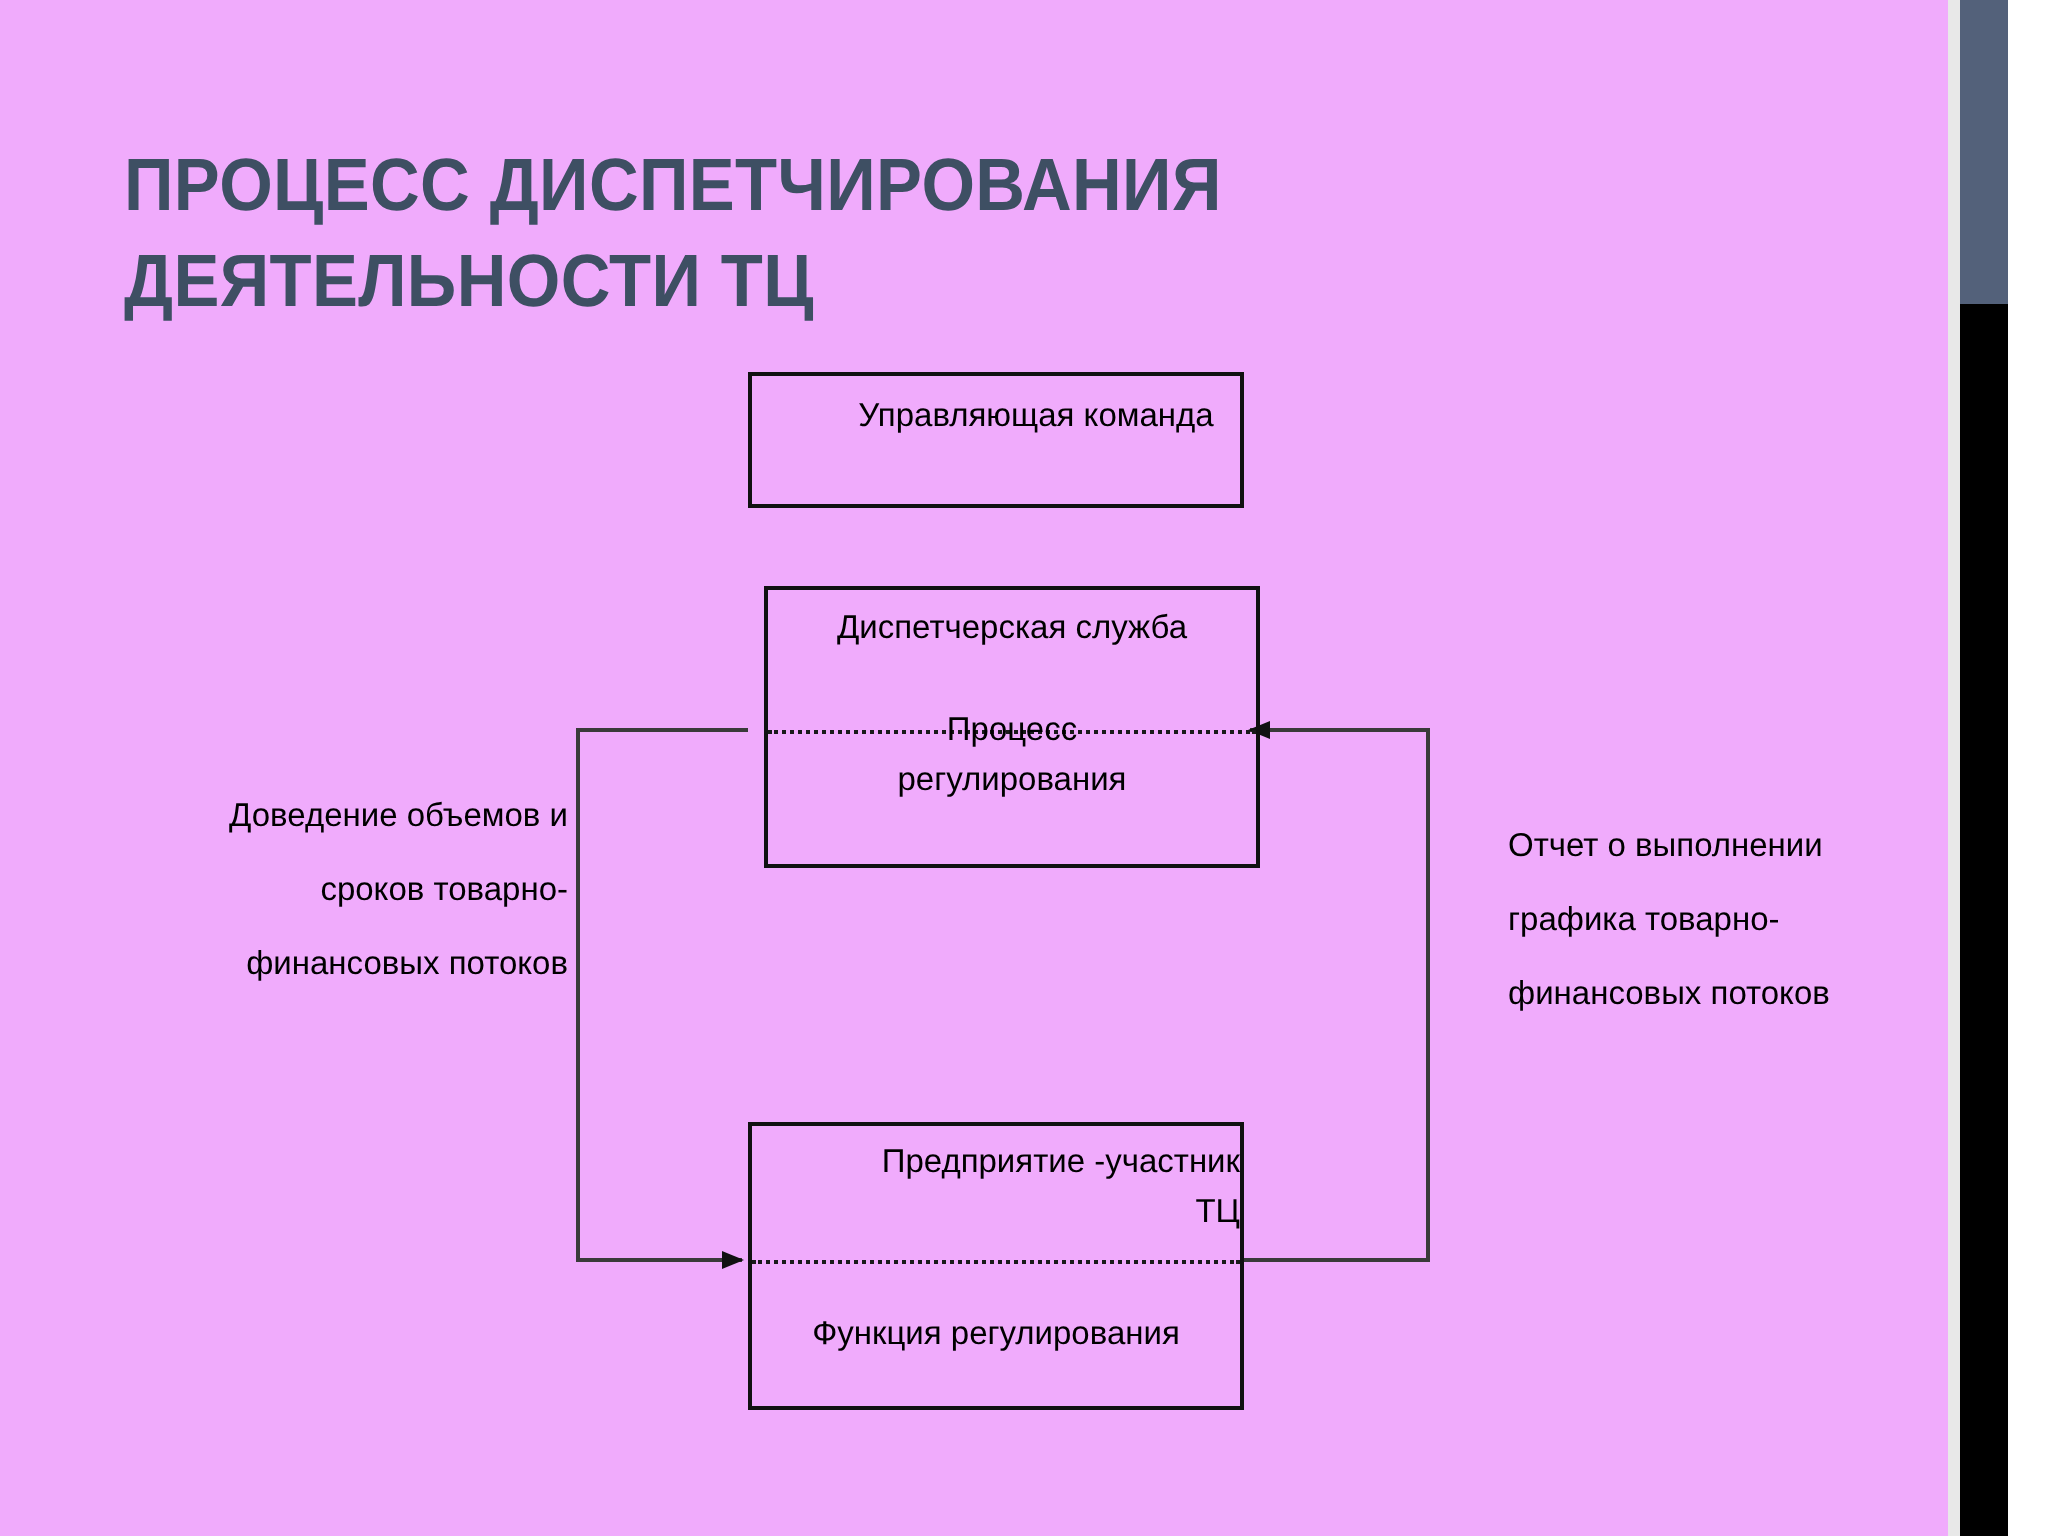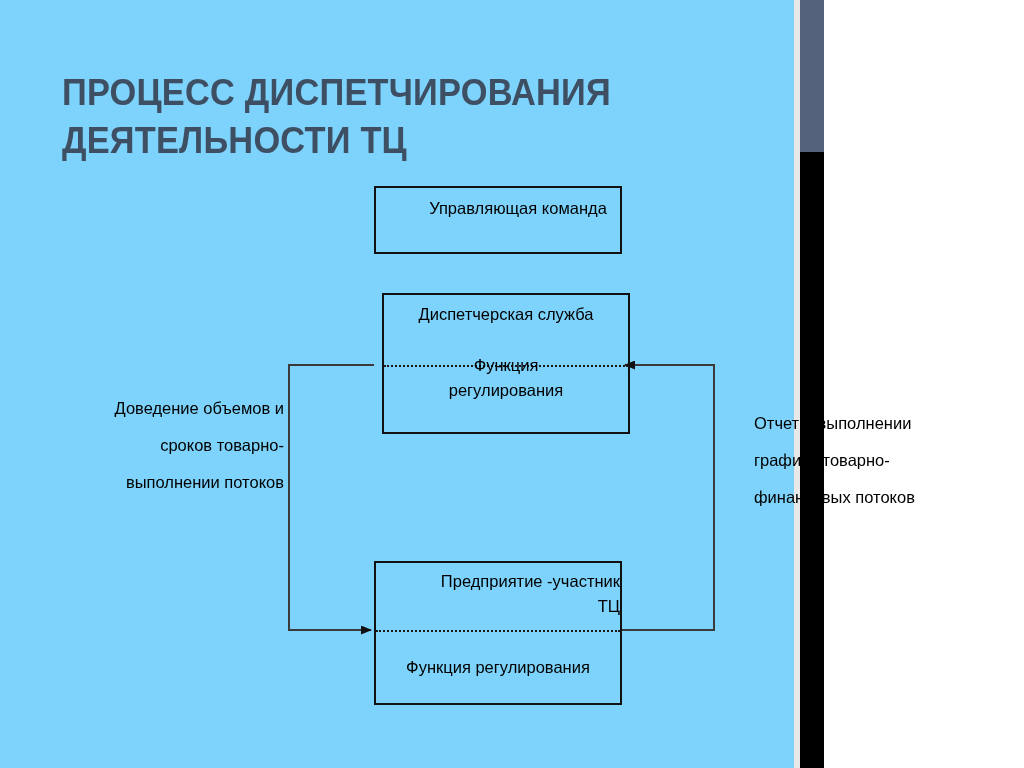--- a/index.html
+++ b/index.html
@@ -10,23 +10,23 @@
   }
   body {
     width: 1024px;
     height: 768px;
     overflow: hidden;
     font-family: "Liberation Sans", sans-serif;
   }
 
   #slide {
     position: relative;
-    width: 824px;
-    height: 768px;
-    background: #7dd3fc;
+    width: 1004px;
+    height: 768px;
+    background: #f0abfc;
   }
 
   
   .rail {
     position: absolute;
     top: 0;
     right: 0;
     width: 24px;
     height: 768px;
   }
@@ -173,32 +173,32 @@
     </svg>
   </div>
 
   <div class="node" id="node-team">
     <div class="seg">Управляющая команда</div>
   </div>
 
   <div class="node" id="node-dispatch">
     <div class="seg seg-title">Диспетчерская служба</div>
     <div class="divider"></div>
-    <div class="seg seg-func">Функция
+    <div class="seg seg-func">Процесс
 регулирования</div>
   </div>
 
   <div class="node" id="node-enterprise">
     <div class="seg seg-title">Предприятие -участник
 ТЦ</div>
     <div class="divider"></div>
     <div class="seg seg-func">Функция регулирования</div>
   </div>
 
   <div class="edge-label" id="label-left">Доведение объемов и
 сроков товарно-
-выполнении потоков</div>
+финансовых потоков</div>
 
   <div class="edge-label" id="label-right">Отчет о выполнении
 графика товарно-
 финансовых потоков</div>
 
 </div>
 
 </body></html>

